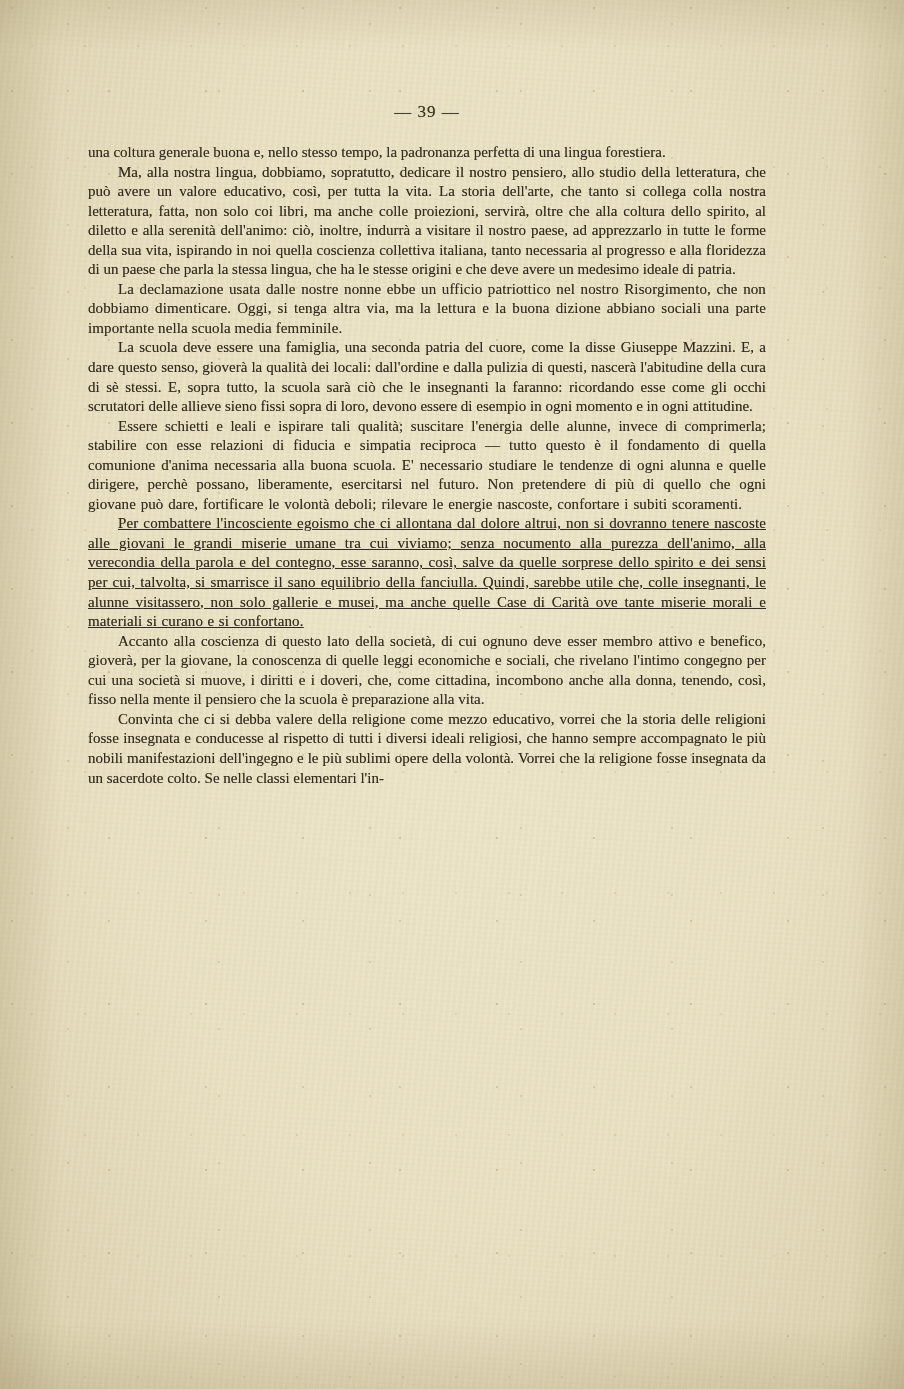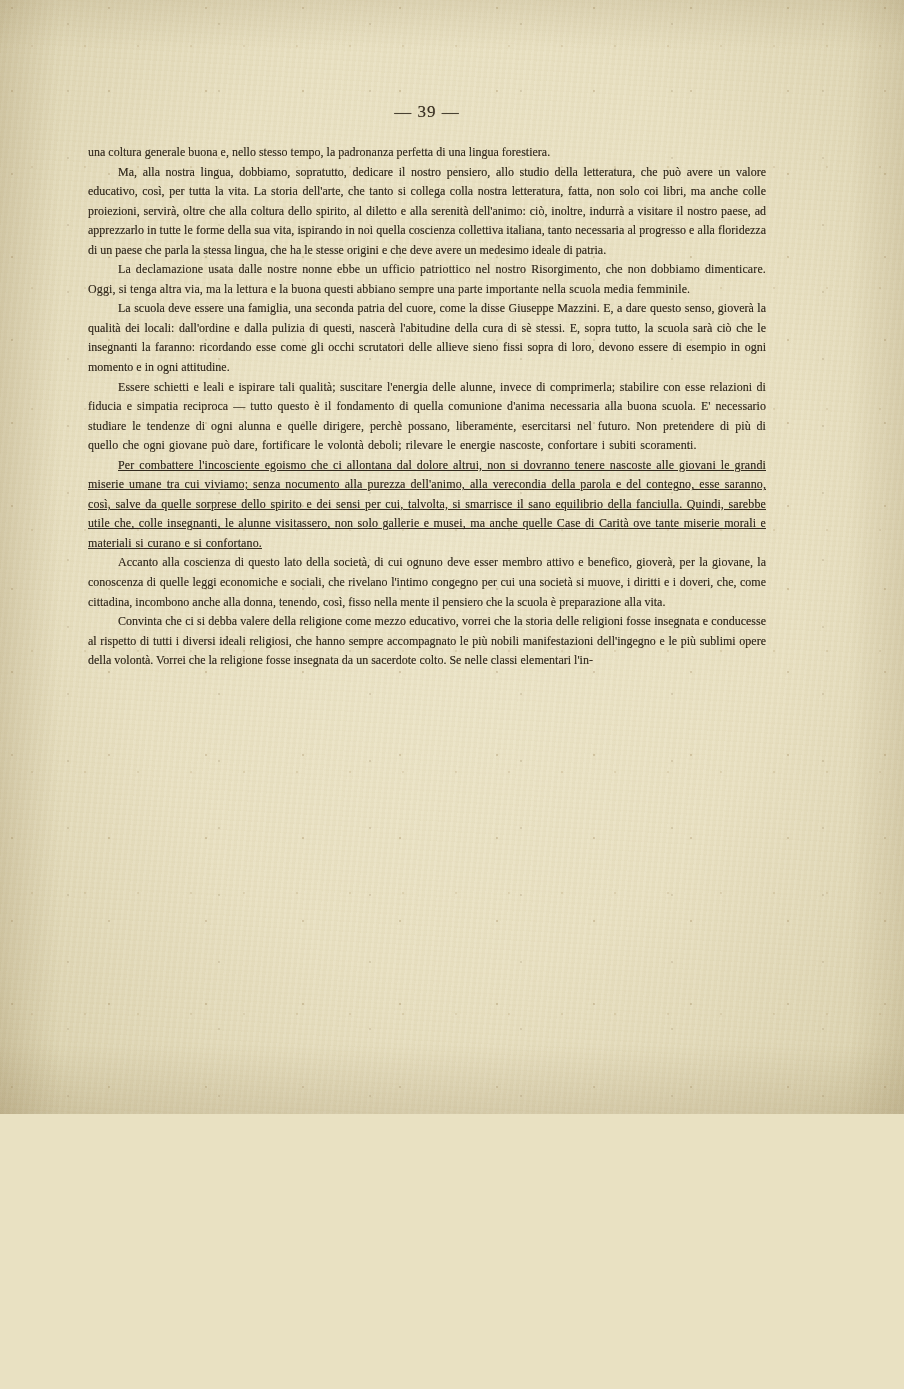--- a/index.html
+++ b/index.html
@@ -12,21 +12,21 @@
     height: 1389px;
     overflow: hidden;
     background: #e9e1c2;
     font-family: "Liberation Serif", "DejaVu Serif", serif;
   }
 
   
   .page {
     position: relative;
     width: 904px;
-    height: 1114px;
+    height: 1389px;
     box-sizing: border-box;
     background-color: #e9e1c3;
     background-image:
       radial-gradient(circle at 1px 1px, rgba(150,125,80,0.30) 1px, transparent 1.6px),
       radial-gradient(circle at 1px 1px, rgba(168,142,95,0.22) 1px, transparent 1.6px),
       radial-gradient(circle at 1px 1px, rgba(120,98,60,0.18) 1px, transparent 1.4px),
       radial-gradient(ellipse at 50% 45%, #ece5c9 0%, #e8e0c1 55%, #ddd4b2 88%, #d2c8a4 100%);
     background-size: 97px 83px, 53px 121px, 151px 67px, 100% 100%;
     background-position: 11px 7px, 31px 45px, 67px 23px, 0 0;
   }
@@ -82,21 +82,21 @@
     letter-spacing: 1px;
     color: #3a3124;
     margin-top: 100px;
     height: 24px;
     line-height: 24px;
     text-shadow: 0 0 0.7px rgba(60,48,30,0.55);
   }
 
   .body-text {
     margin-top: 19px;
-    font-size: 12px;
+    font-size: 15px;
     line-height: 19.55px;
     color: #332b20;
     text-align: justify;
     text-justify: inter-word;
     -webkit-hyphens: none;
     hyphens: none;
     text-shadow: 0 0 0.65px rgba(55,44,26,0.5);
   }
 
   .body-text p {
@@ -123,21 +123,21 @@
 
 <div class="page">
 
   <div class="content">
 
     <div class="folio">—  39  —</div>
 
     <div class="body-text">
       <p class="no-indent">una coltura generale buona e, nello stesso tempo, la padronanza perfetta di una lingua forestiera.</p>
       <p>Ma, alla nostra lingua, dobbiamo, sopratutto, dedicare il nostro pensiero, allo studio della letteratura, che può avere un valore educativo, così, per tutta la vita. La storia dell'arte, che tanto si collega colla nostra letteratura, fatta, non solo coi libri, ma anche colle proiezioni, servirà, oltre che alla coltura dello spirito, al diletto e alla serenità dell'animo: ciò, inoltre, indurrà a visitare il nostro paese, ad apprezzarlo in tutte le forme della sua vita, ispirando in noi quella coscienza collettiva italiana, tanto necessaria al progresso e alla floridezza di un paese che parla la stessa lingua, che ha le stesse origini e che deve avere un medesimo ideale di patria.</p>
-      <p>La declamazione usata dalle nostre nonne ebbe un ufficio patriottico nel nostro Risorgimento, che non dobbiamo dimenticare. Oggi, si tenga altra via, ma la lettura e la buona questi abbiano sempre una parte importante nella scuola media femminile.</p>
+      <p>La declamazione usata dalle nostre nonne ebbe un ufficio patriottico nel nostro Risorgimento, che non dobbiamo dimenticare. Oggi, si tenga altra via, ma la lettura e la buona dizione abbiano sociali una parte importante nella scuola media femminile.</p>
       <p>La scuola deve essere una famiglia, una seconda patria del cuore, come la disse Giuseppe Mazzini. E, a dare questo senso, gioverà la qualità dei locali: dall'ordine e dalla pulizia di questi, nascerà l'abitudine della cura di sè stessi. E, sopra tutto, la scuola sarà ciò che le insegnanti la faranno: ricordando esse come gli occhi scrutatori delle allieve sieno fissi sopra di loro, devono essere di esempio in ogni momento e in ogni attitudine.</p>
       <p class="looser">Essere schietti e leali e ispirare tali qualità; suscitare l'energia delle alunne, invece di comprimerla; stabilire con esse relazioni di fiducia e simpatia reciproca — tutto questo è il fondamento di quella comunione d'anima necessaria alla buona scuola. E' necessario studiare le tendenze di ogni alunna e quelle dirigere, perchè possano, liberamente, esercitarsi nel futuro. Non pretendere di più di quello che ogni giovane può dare, fortificare le volontà deboli; rilevare le energie nascoste, confortare i subiti scoramenti.</p>
       <p class="loose">Per combattere l'incosciente egoismo che ci allontana dal dolore altrui, non si dovranno tenere nascoste alle giovani le grandi miserie umane tra cui viviamo; senza nocumento alla purezza dell'animo, alla verecondia della parola e del contegno, esse saranno, così, salve da quelle sorprese dello spirito e dei sensi per cui, talvolta, si smarrisce il sano equilibrio della fanciulla. Quindi, sarebbe utile che, colle insegnanti, le alunne visitassero, non solo gallerie e musei, ma anche quelle Case di Carità ove tante miserie morali e materiali si curano e si confortano.</p>
       <p>Accanto alla coscienza di questo lato della società, di cui ognuno deve esser membro attivo e benefico, gioverà, per la giovane, la conoscenza di quelle leggi economiche e sociali, che rivelano l'intimo congegno per cui una società si muove, i diritti e i doveri, che, come cittadina, incombono anche alla donna, tenendo, così, fisso nella mente il pensiero che la scuola è preparazione alla vita.</p>
       <p>Convinta che ci si debba valere della religione come mezzo educativo, vorrei che la storia delle religioni fosse insegnata e conducesse al rispetto di tutti i diversi ideali religiosi, che hanno sempre accompagnato le più nobili manifestazioni dell'ingegno e le più sublimi opere della volontà. Vorrei che la religione fosse insegnata da un sacerdote colto. Se nelle classi elementari l'in-</p>
     </div>
 
   </div>
 </div>
 

